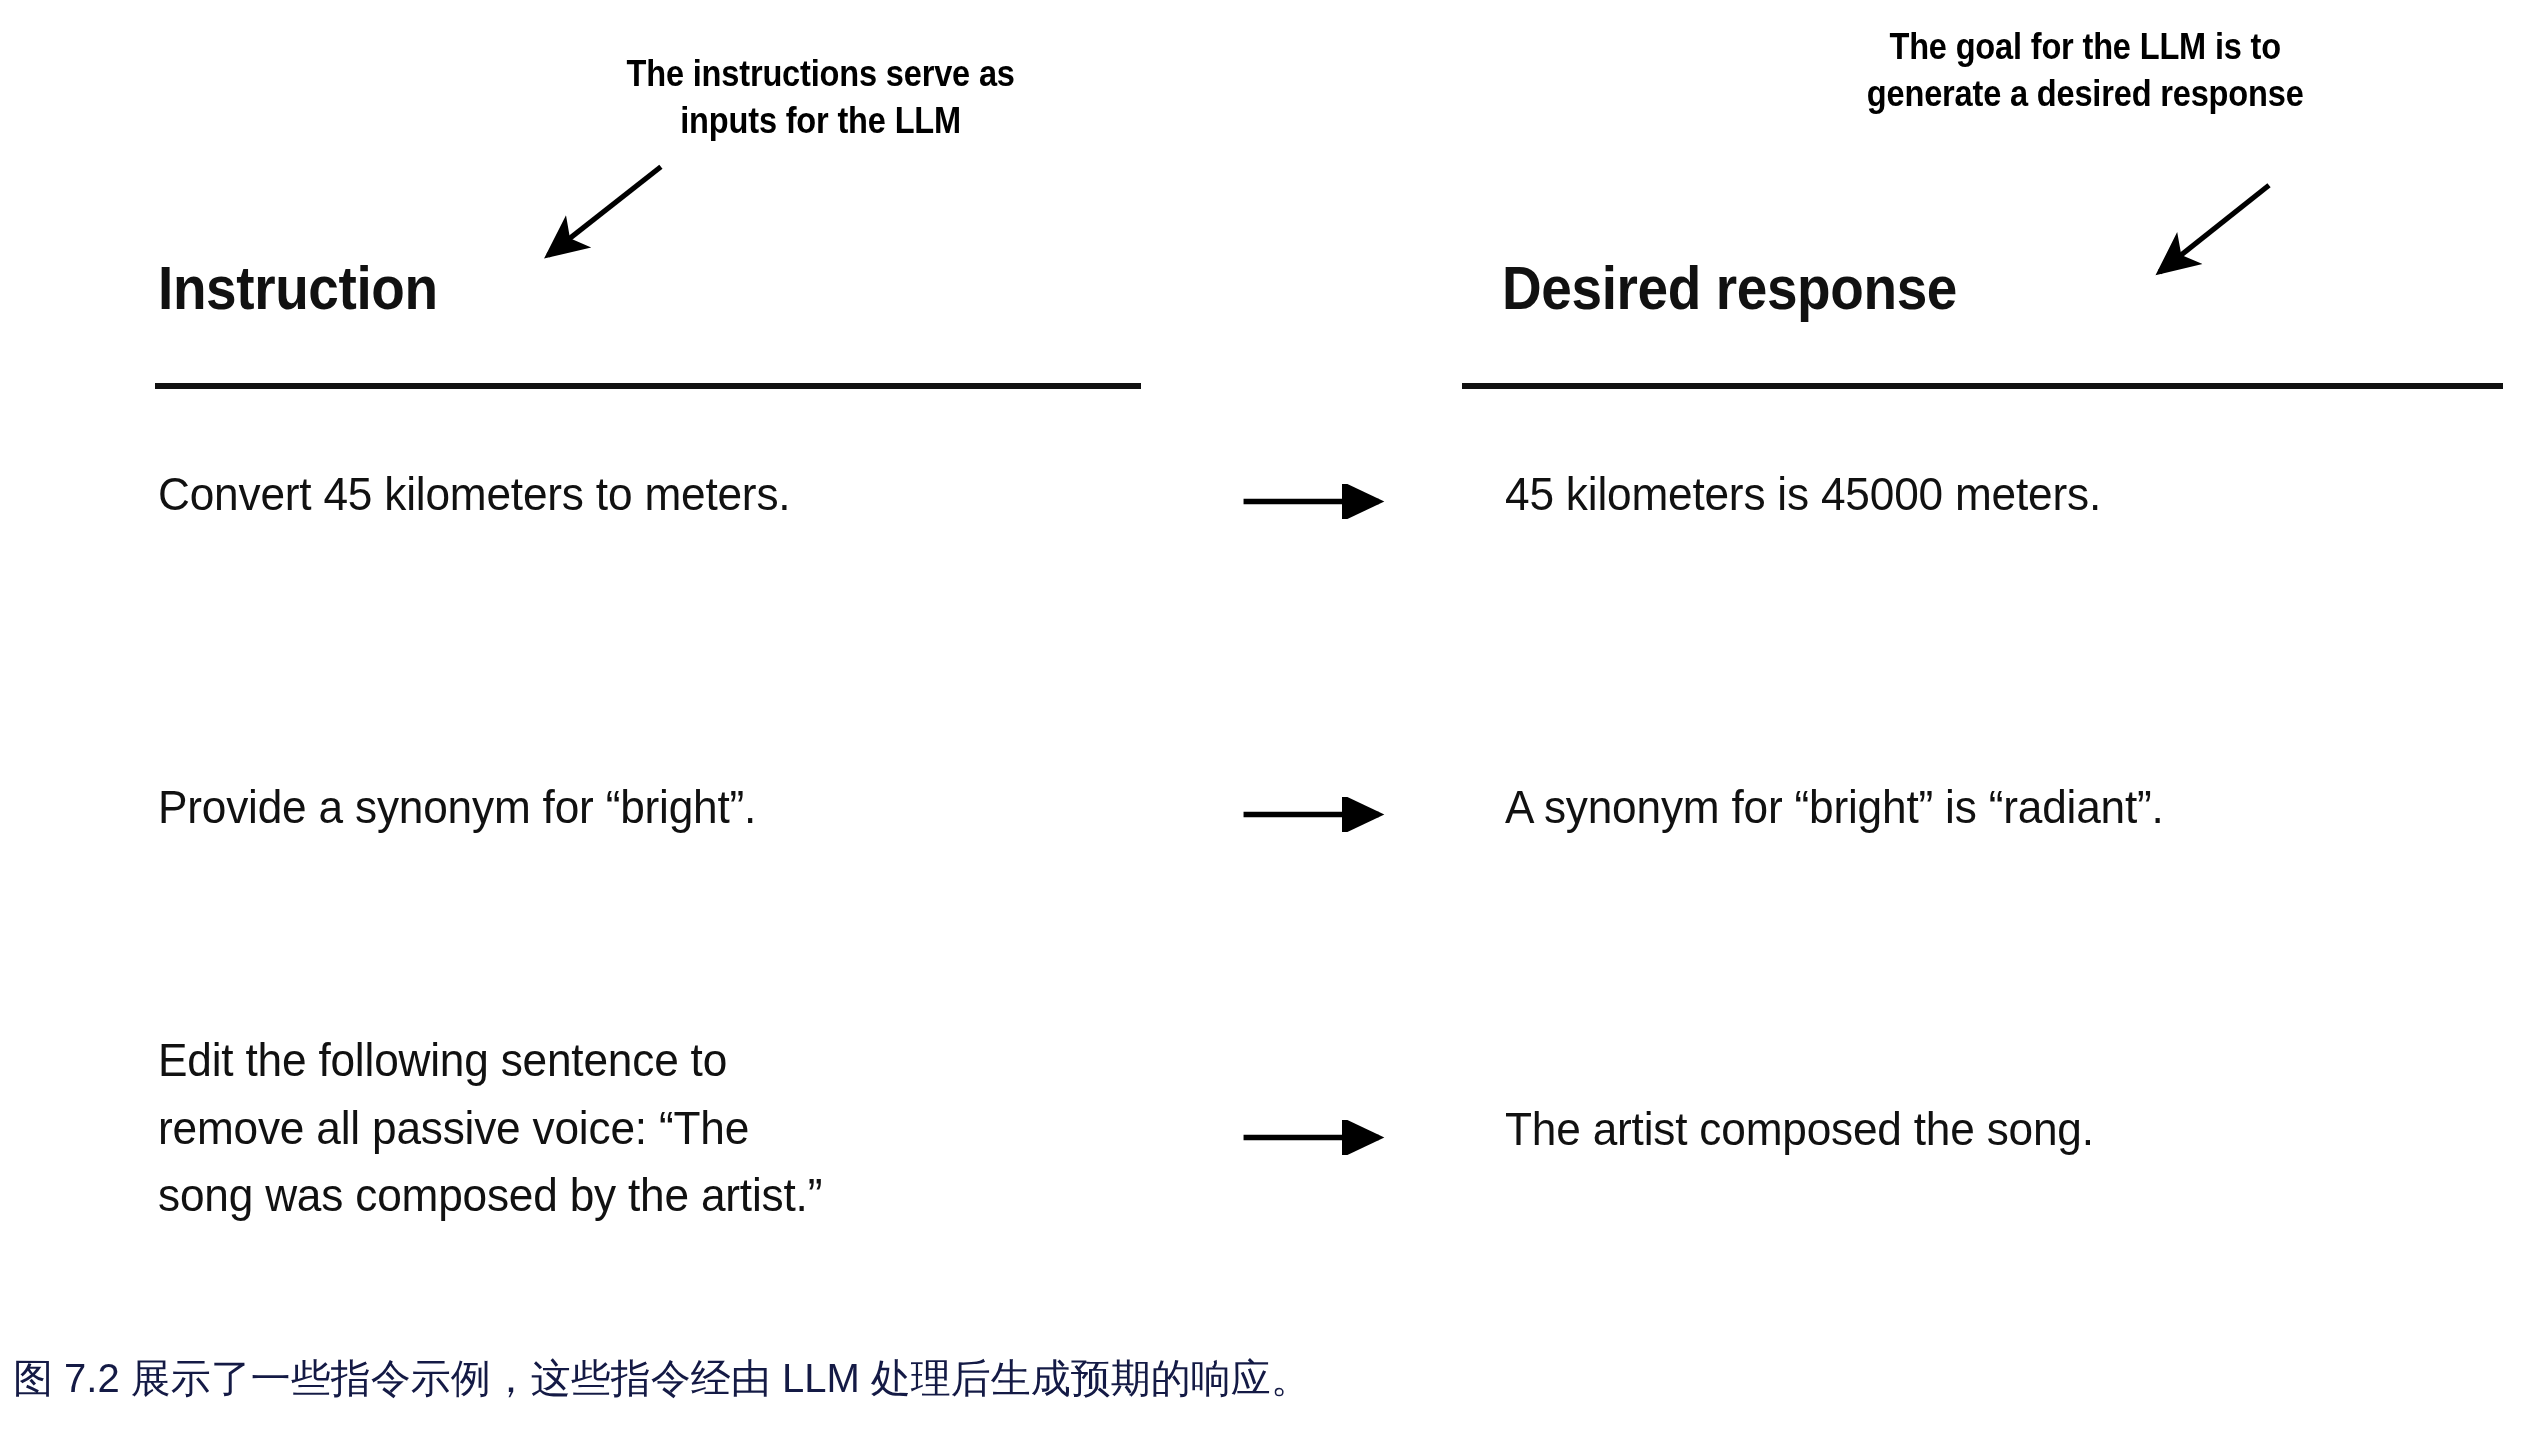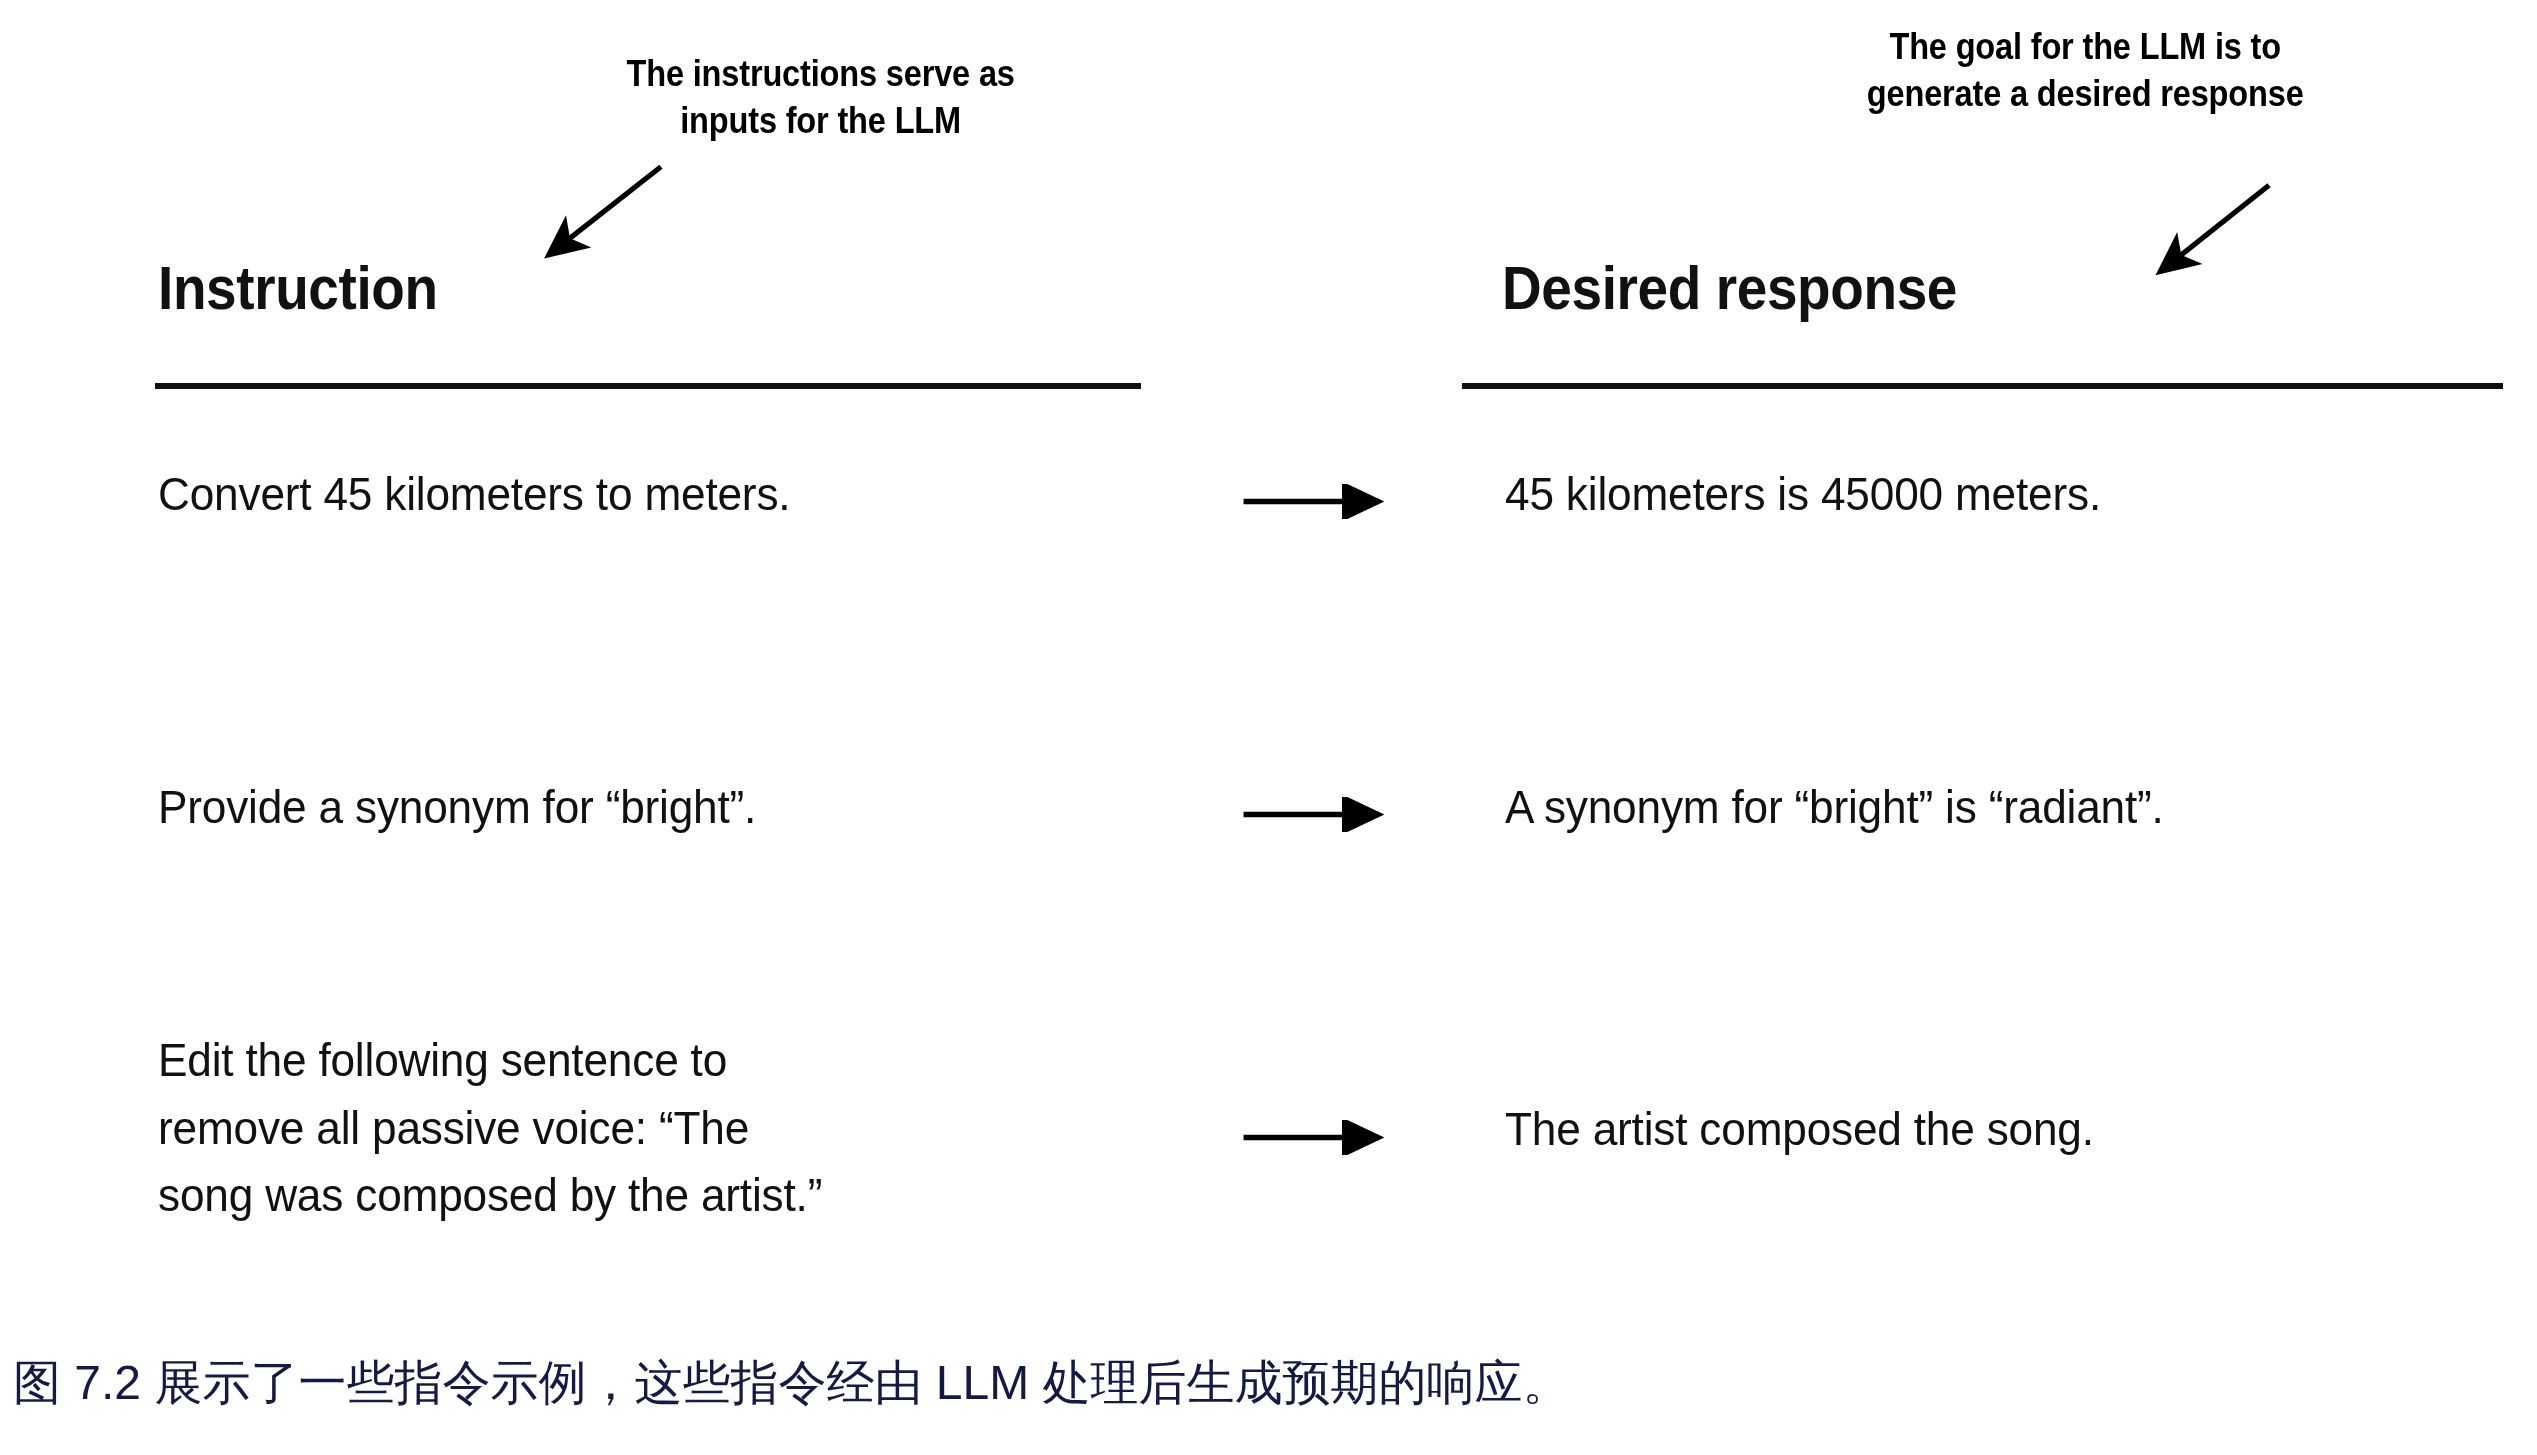--- a/index.html
+++ b/index.html
@@ -110,21 +110,21 @@
   #arrow-r2 { top: 797px; }
   #arrow-r3 { top: 1120px; }
 
   
   #caption {
     position: absolute;
     left: 13px;
     top: 1352px;
     font-family: "Liberation Sans", "DejaVu Sans", sans-serif;
     font-weight: 400;
-    font-size: 48px;
+    font-size: 40px;
     line-height: 1.3;
     color: #141a45;
     white-space: nowrap;
   }
 </style>
 </head>
 <body>
 
 <div id="page">
 

